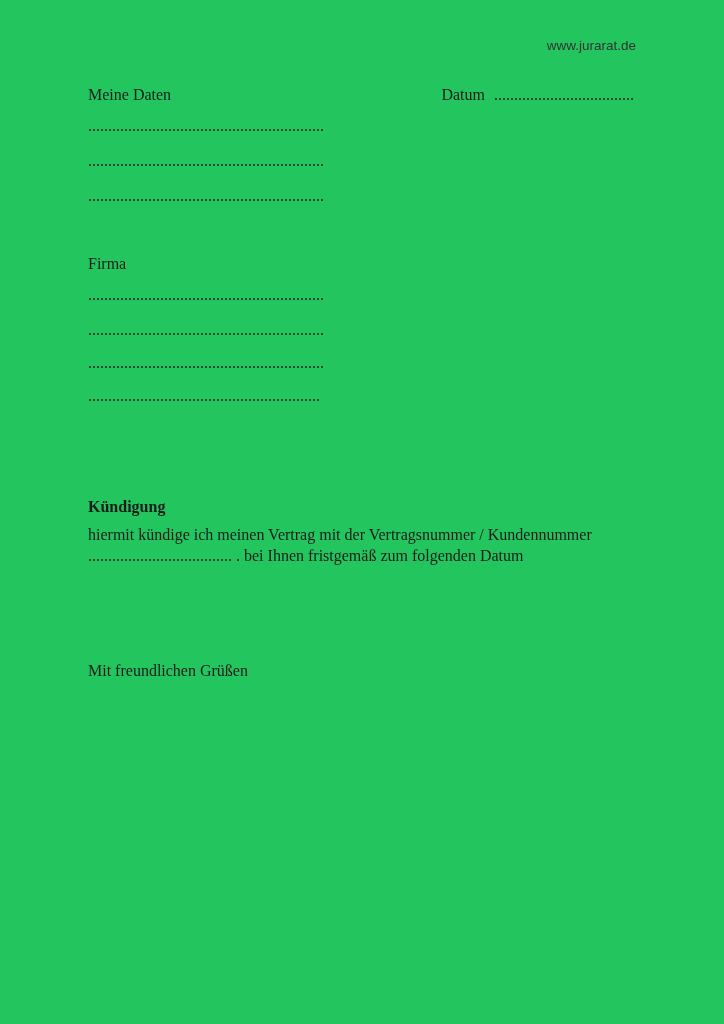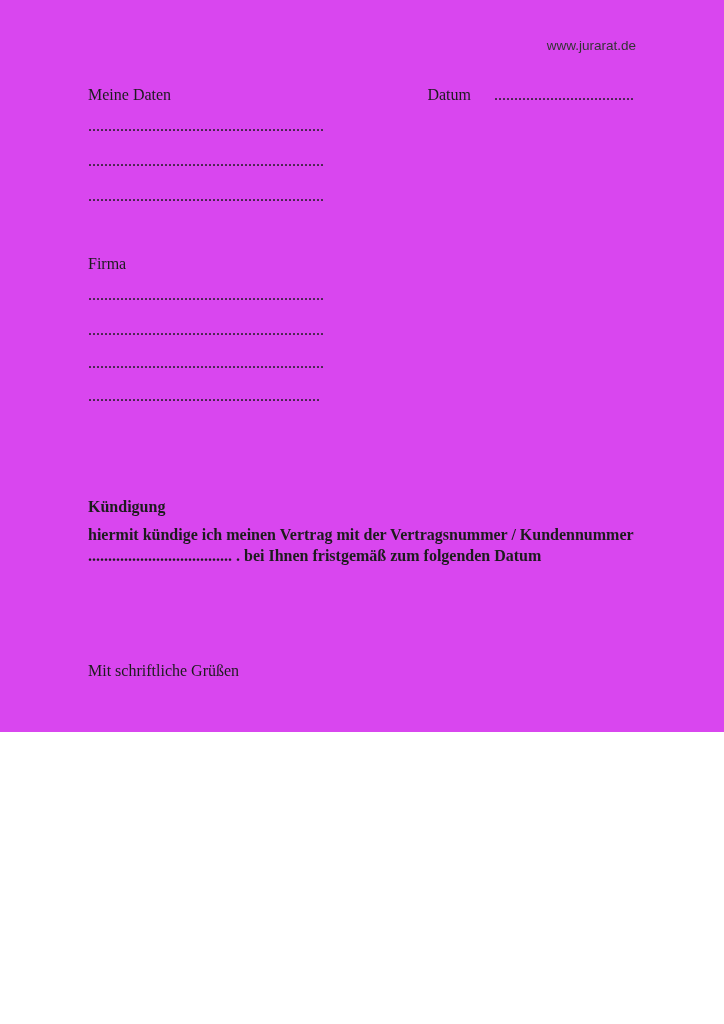--- a/index.html
+++ b/index.html
@@ -3,22 +3,22 @@
 <meta charset="utf-8">
 <style>
   html, body {
     margin: 0;
     padding: 0;
     background: #ffffff;
   }
   .page {
     position: relative;
     width: 724px;
-    height: 732px;
-    background: #d946ef;
+    height: 1024px;
+    background: #22c55e;
     font-family: "Liberation Serif", serif;
     font-size: 16px;
     color: #1c1c1c;
     overflow: hidden;
   }
   .site-url {
     position: absolute;
     top: 38px;
     right: 88px;
     font-family: "Liberation Sans", sans-serif;
@@ -30,21 +30,21 @@
     top: 86px;
     left: 88px;
     right: 90px;
     display: flex;
     justify-content: space-between;
     align-items: center;
   }
   .datum-group {
     display: flex;
     align-items: baseline;
-    gap: 23px;
+    gap: 9px;
   }
   .dots-clip {
     display: inline-block;
     overflow: hidden;
     white-space: nowrap;
     vertical-align: baseline;
   }
   .date-dots {
     width: 140px;
   }
@@ -67,21 +67,21 @@
     top: 458px;
     font-weight: bold;
     margin-top: 40px;
   }
   .body-par {
     position: absolute;
     left: 88px;
     right: 80px;
     line-height: 21px;
   }
-  .par-main { top: 524px; font-weight: bold; }
+  .par-main { top: 524px; }
   .par-confirm { top: 594px; }
   .closing {
     position: absolute;
     left: 88px;
     top: 662px;
   }
 </style>
 </head>
 <body>
 
@@ -109,15 +109,15 @@
   <div class="blank-line short" style="top:388px">......................................................................</div>
 
   <div class="subject">Kündigung</div>
 
   <div class="body-par par-main">
     <div>hiermit kündige ich meinen Vertrag mit der Vertragsnummer / Kundennummer</div>
     <div>.................................... . bei Ihnen fristgemäß zum folgenden Datum</div>
   </div>
 
 
-  <div class="closing">Mit schriftliche Grüßen</div>
+  <div class="closing">Mit freundlichen Grüßen</div>
 
 </div>
 
 </body></html>

